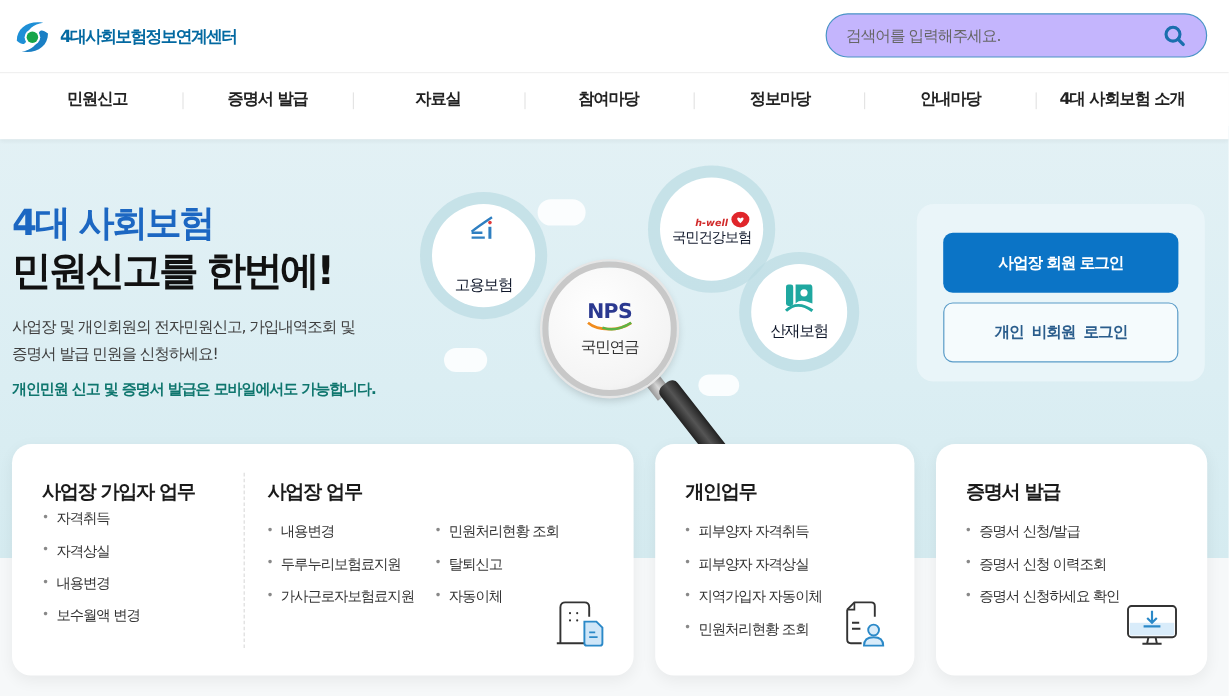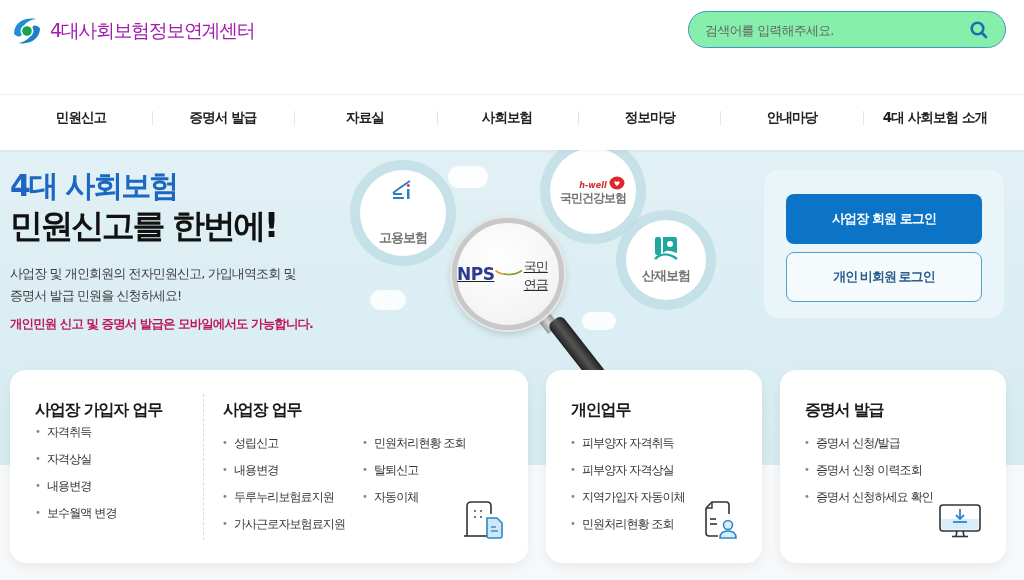--- a/index.html
+++ b/index.html
@@ -3,53 +3,53 @@
 <meta charset="utf-8">
 <style>
   * { box-sizing: border-box; margin: 0; padding: 0; }
   html, body { width: 1024px; height: 580px; overflow: hidden; }
   body { font-family: "DejaVu Sans", "Liberation Sans", sans-serif; background: #fff; color: #222; position: relative; }
 
   
   .header { position: absolute; left: 0; top: 0; width: 1024px; height: 60px; background: #fff; }
   .logo { position: absolute; left: 10px; top: 14px; display: flex; align-items: center; gap: 6px; }
   .logo-mark { width: 34px; height: 34px; }
-  .logo-text { font-size: 19px; font-weight: normal; color: #a21caf; letter-spacing: -1.4px; }
-  .search { position: absolute; left: 688px; top: 11px; width: 318px; height: 37px; border: 1.5px solid #4a94c6; border-radius: 19px; background: #86efac; }
+  .logo-text { font-size: 14px; font-weight: bold; color: #0369a1; letter-spacing: -1.4px; }
+  .search { position: absolute; left: 688px; top: 11px; width: 318px; height: 37px; border: 1.5px solid #4a94c6; border-radius: 19px; background: #c4b5fd; }
   .search-input { position: absolute; left: 16px; top: 8px; width: 250px; height: 20px; border: none; outline: none; font-size: 13px; color: #666; font-family: "DejaVu Sans", sans-serif; letter-spacing: -0.8px; background: transparent; }
   .search-input::placeholder { color: #666; }
   .search-btn { position: absolute; right: 16px; top: 8px; width: 20px; height: 20px; }
 
   
-  .nav { position: absolute; left: 0; top: 60px; width: 1024px; height: 56px; background: #fff; border-top: 1px solid #f0f0f0; display: flex; align-items: center; box-shadow: 0 2px 3px rgba(0,0,0,0.04); z-index: 2; margin-top: 34px; }
+  .nav { position: absolute; left: 0; top: 60px; width: 1024px; height: 56px; background: #fff; border-top: 1px solid #f0f0f0; display: flex; align-items: center; box-shadow: 0 2px 3px rgba(0,0,0,0.04); z-index: 2; }
   .nav-item { position: absolute; top: 0; height: 45px; line-height: 45px; font-size: 13.5px; font-weight: bold; color: #222; letter-spacing: -0.9px; text-align: center; }
   .nav-sep { position: absolute; top: 16px; width: 1px; height: 14px; background: #e4e4e4; }
 
   
   .hero { position: absolute; left: 0; top: 105px; width: 1024px; height: 360px; background: linear-gradient(180deg, #e3f1f5 0%, #dbeef3 60%, #d5ebf0 100%); }
   .hero-below { position: absolute; left: 0; top: 465px; width: 1024px; height: 115px; background: #f6f8f9; }
 
   .hero-title1 { position: absolute; left: 10px; top: 166px; font-size: 30px; font-weight: bold; color: #1c67c2; letter-spacing: -2px; }
   .hero-title2 { position: absolute; left: 10px; top: 204px; font-size: 33px; font-weight: bold; color: #111; letter-spacing: -2.4px; }
   .hero-desc { position: absolute; left: 10px; top: 263px; font-size: 13px; color: #404040; line-height: 22px; letter-spacing: -0.9px; width: 340px; }
-  .hero-note { position: absolute; left: 10px; top: 316px; font-size: 12.5px; color: #be185d; font-weight: bold; letter-spacing: -0.9px; }
+  .hero-note { position: absolute; left: 10px; top: 316px; font-size: 12.5px; color: #0f766e; font-weight: bold; letter-spacing: -0.9px; }
 
   
   .circle { position: absolute; border-radius: 50%; background: #fff; box-shadow: 0 0 0 10px rgba(186,220,226,0.7); display: flex; flex-direction: column; align-items: center; justify-content: center; }
-  .circle-label { font-size: 13px; color: #737373; font-weight: bold; letter-spacing: -1px; }
+  .circle-label { font-size: 13px; color: #0f172a; font-weight: normal; letter-spacing: -1px; }
   .cloud { position: absolute; background: #fff; border-radius: 20px; opacity: 0.85; }
 
-  .magnifier-ring { position: absolute; left: 452px; top: 218px; width: 112px; height: 112px; border-radius: 50%; border: 5px solid #c8c8c8; box-shadow: 0 0 0 2px #e6e6e6, 0 3px 8px rgba(0,0,0,0.2); background: radial-gradient(circle at 40% 35%, #ffffff 0%, #f4f4f4 70%, #e2e2e2 100%); display: flex; flex-direction: row; align-items: center; justify-content: center; text-decoration: underline; }
+  .magnifier-ring { position: absolute; left: 452px; top: 218px; width: 112px; height: 112px; border-radius: 50%; border: 5px solid #c8c8c8; box-shadow: 0 0 0 2px #e6e6e6, 0 3px 8px rgba(0,0,0,0.2); background: radial-gradient(circle at 40% 35%, #ffffff 0%, #f4f4f4 70%, #e2e2e2 100%); display: flex; flex-direction: column; align-items: center; justify-content: center; }
   .magnifier-handle { position: absolute; left: 545px; top: 320px; width: 18px; height: 80px; background: linear-gradient(90deg, #222 0%, #555 50%, #222 100%); border-radius: 6px; transform: rotate(-38deg); transform-origin: top center; }
   .magnifier-neck { position: absolute; left: 540px; top: 310px; width: 14px; height: 22px; background: linear-gradient(90deg, #999, #ddd, #999); transform: rotate(-38deg); }
 
   
   .login-box { position: absolute; left: 764px; top: 170px; width: 240px; height: 148px; border-radius: 14px; background: rgba(235,246,249,0.85); }
   .btn-biz { position: absolute; left: 22px; top: 24px; width: 196px; height: 50px; border-radius: 8px; background: #0b74c6; color: #fff; font-size: 13px; font-weight: bold; border: none; letter-spacing: -0.9px; font-family: "DejaVu Sans", sans-serif; cursor: pointer; }
-  .btn-person { position: absolute; left: 22px; top: 82px; width: 196px; height: 50px; border-radius: 8px; background: #f5fbfd; color: #2a5d8c; font-size: 13px; font-weight: bold; border: 1.5px solid #5a9cc8; letter-spacing: -0.9px; font-family: Liberation Serif, serif; cursor: pointer; }
+  .btn-person { position: absolute; left: 22px; top: 82px; width: 196px; height: 50px; border-radius: 8px; background: #f5fbfd; color: #2a5d8c; font-size: 13px; font-weight: bold; border: 1.5px solid #5a9cc8; letter-spacing: -0.9px; font-family: Liberation Mono, monospace; cursor: pointer; }
 
   
   .card { position: absolute; top: 370px; height: 193px; background: #fff; border-radius: 16px; box-shadow: 0 4px 12px rgba(0,0,0,0.06); padding-left: 44px; }
   .card-title { position: absolute; font-size: 16px; font-weight: bold; color: #1a1a1a; letter-spacing: -1.2px; }
   .card-list { position: absolute; list-style: none; }
   .card-list li { font-size: 12px; color: #333; letter-spacing: -0.9px; height: 27px; line-height: 16px; position: relative; padding-left: 12px; cursor: pointer; }
   .card-list li::before { content: "•"; position: absolute; left: 0; top: 0; color: #888; font-size: 10px; }
   .card-divider { position: absolute; left: 193px; top: 24px; width: 0; height: 146px; border-left: 1px dashed #dcdcdc; }
   .card-icon { position: absolute; }
 </style>
@@ -75,21 +75,21 @@
   </div>
 </div>
 
 <div class="nav">
   <div class="nav-item" style="left:30px;width:102px;">민원신고</div>
   <div class="nav-sep" style="left:152px;"></div>
   <div class="nav-item" style="left:170px;width:106px;">증명서 발급</div>
   <div class="nav-sep" style="left:294px;"></div>
   <div class="nav-item" style="left:315px;width:100px;">자료실</div>
   <div class="nav-sep" style="left:437px;"></div>
-  <div class="nav-item" style="left:457px;width:100px;">사회보험</div>
+  <div class="nav-item" style="left:457px;width:100px;">참여마당</div>
   <div class="nav-sep" style="left:578px;"></div>
   <div class="nav-item" style="left:600px;width:100px;">정보마당</div>
   <div class="nav-sep" style="left:720px;"></div>
   <div class="nav-item" style="left:742px;width:100px;">안내마당</div>
   <div class="nav-sep" style="left:863px;"></div>
   <div class="nav-item" style="left:872px;width:126px;">4대 사회보험 소개</div>
 </div>
 
 <div class="hero"></div>
 <div class="hero-below"></div>
@@ -158,21 +158,20 @@
   <div class="card-title" style="left:25px;top:30px;">사업장 가입자 업무</div>
   <ul class="card-list" style="left:25px;top:54px;">
     <li>자격취득</li>
     <li>자격상실</li>
     <li>내용변경</li>
     <li>보수월액 변경</li>
   </ul>
   <div class="card-divider"></div>
   <div class="card-title" style="left:213px;top:30px;">사업장 업무</div>
   <ul class="card-list" style="left:212px;top:65px;">
-    <li>성립신고</li>
     <li>내용변경</li>
     <li>두루누리보험료지원</li>
     <li>가사근로자보험료지원</li>
   </ul>
   <ul class="card-list" style="left:352px;top:65px;">
     <li>민원처리현황 조회</li>
     <li>탈퇴신고</li>
     <li>자동이체</li>
   </ul>
   <svg class="card-icon" style="left:453px;top:130px;" width="44" height="40" viewBox="0 0 44 40">

